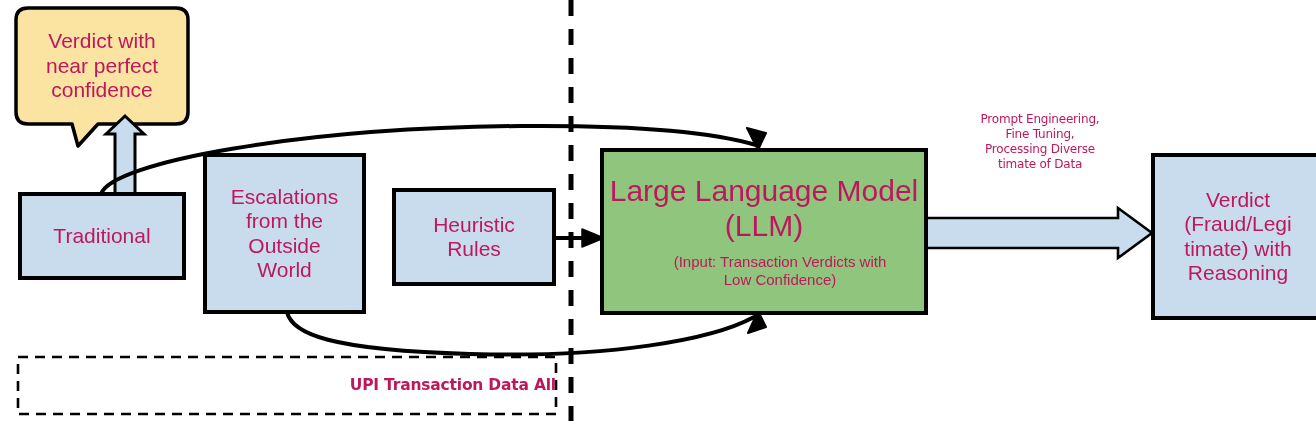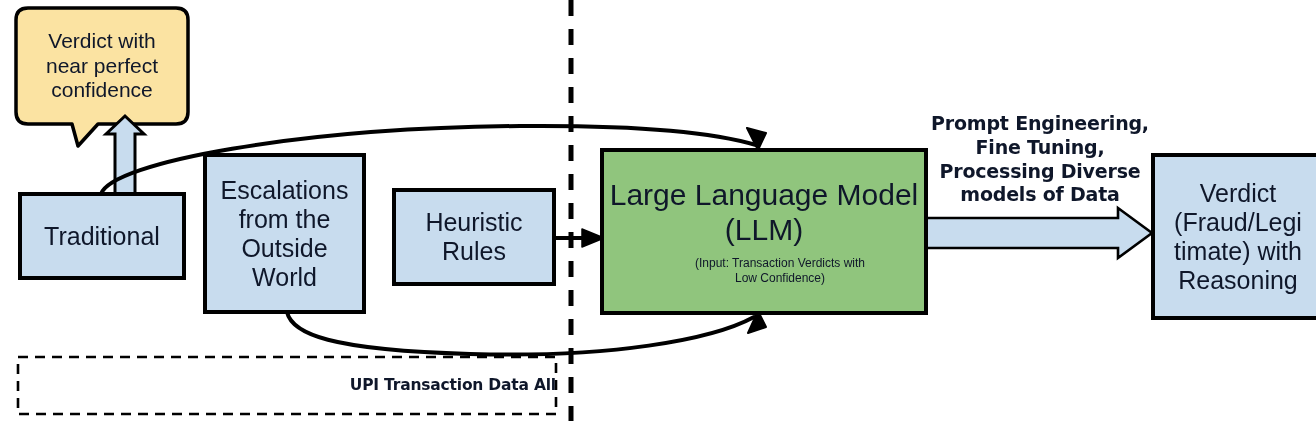--- a/index.html
+++ b/index.html
@@ -23,32 +23,32 @@
     height: 421px;
     overflow: visible;
   }
   .node-text {
     position: absolute;
     display: flex;
     flex-direction: column;
     align-items: center;
     justify-content: center;
     text-align: center;
-    color: #0f172a;
+    color: #be185d;
     pointer-events: none;
     line-height: 1.16;
   }
-  .t-main { font-size: 25px; }
+  .t-main { font-size: 21px; }
   .t-callout { font-size: 21px; }
   .t-green-title { font-size: 30px; }
-  .t-green-sub { font-size: 12px; margin-top: 9px; line-height: 1.2; margin-left: 32px; }
+  .t-green-sub { font-size: 15px; margin-top: 9px; line-height: 1.2; margin-left: 32px; }
   .t-bold-cond {
     font-family: "DejaVu Sans", sans-serif;
-    font-weight: bold;
-    font-size: 19px;
+    font-weight: normal;
+    font-size: 12px;
     letter-spacing: -0.2px;
     line-height: 1.25;
   }
   .t-dashed-label {
     font-family: "DejaVu Sans", sans-serif;
     font-weight: bold;
     font-size: 15.5px;
     letter-spacing: -0.2px;
     align-items: flex-end;
   }
@@ -150,20 +150,20 @@
     <span>Verdict</span>
     <span>(Fraud/Legi</span>
     <span>timate) with</span>
     <span>Reasoning</span>
   </div>
 
   <div class="node-text t-bold-cond" style="left:930px; top:112px; width:220px; height:100px; justify-content:flex-start;">
     <span>Prompt Engineering,</span>
     <span>Fine Tuning,</span>
     <span>Processing Diverse</span>
-    <span>models of Data</span>
+    <span>timate of Data</span>
   </div>
 
   <div class="node-text t-dashed-label" style="left:18px; top:357px; width:538px; height:57px;">
     <span>UPI Transaction Data All</span>
   </div>
 
 </div>
 
 </body></html>

